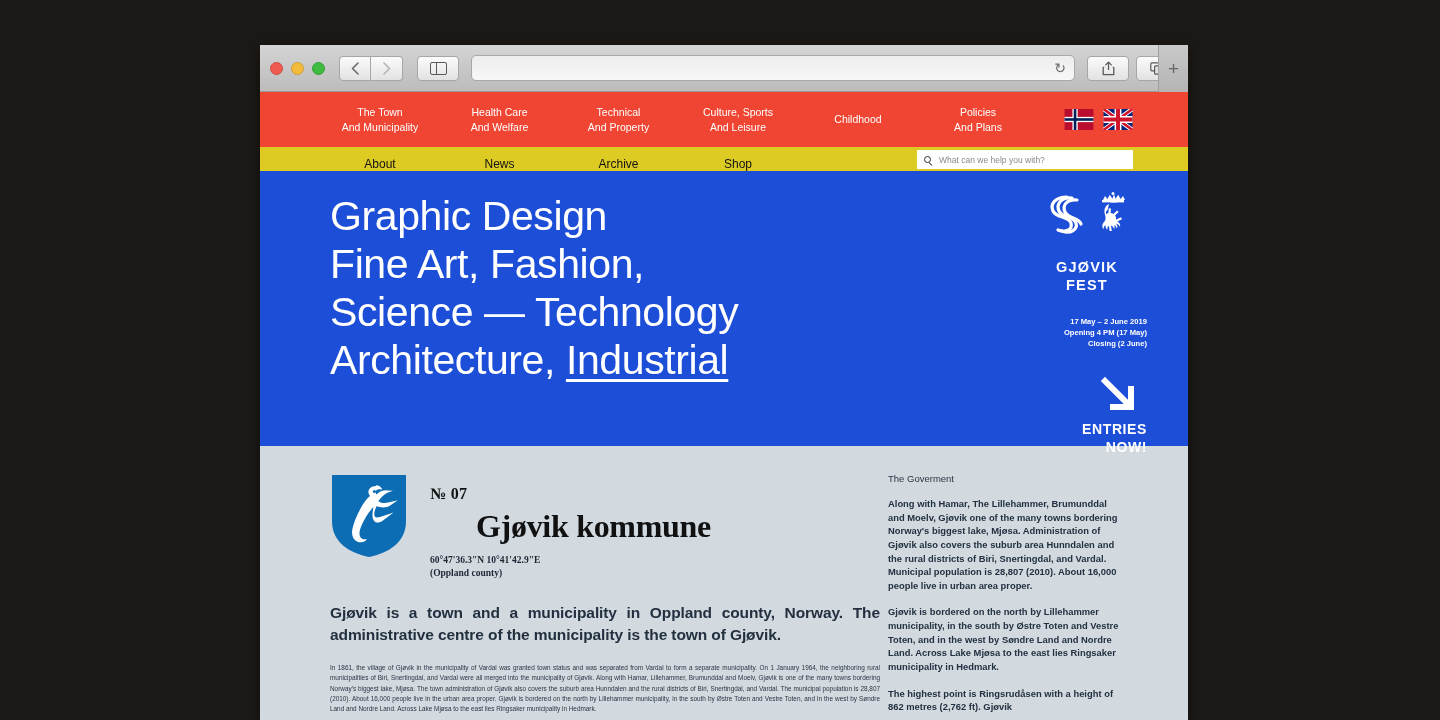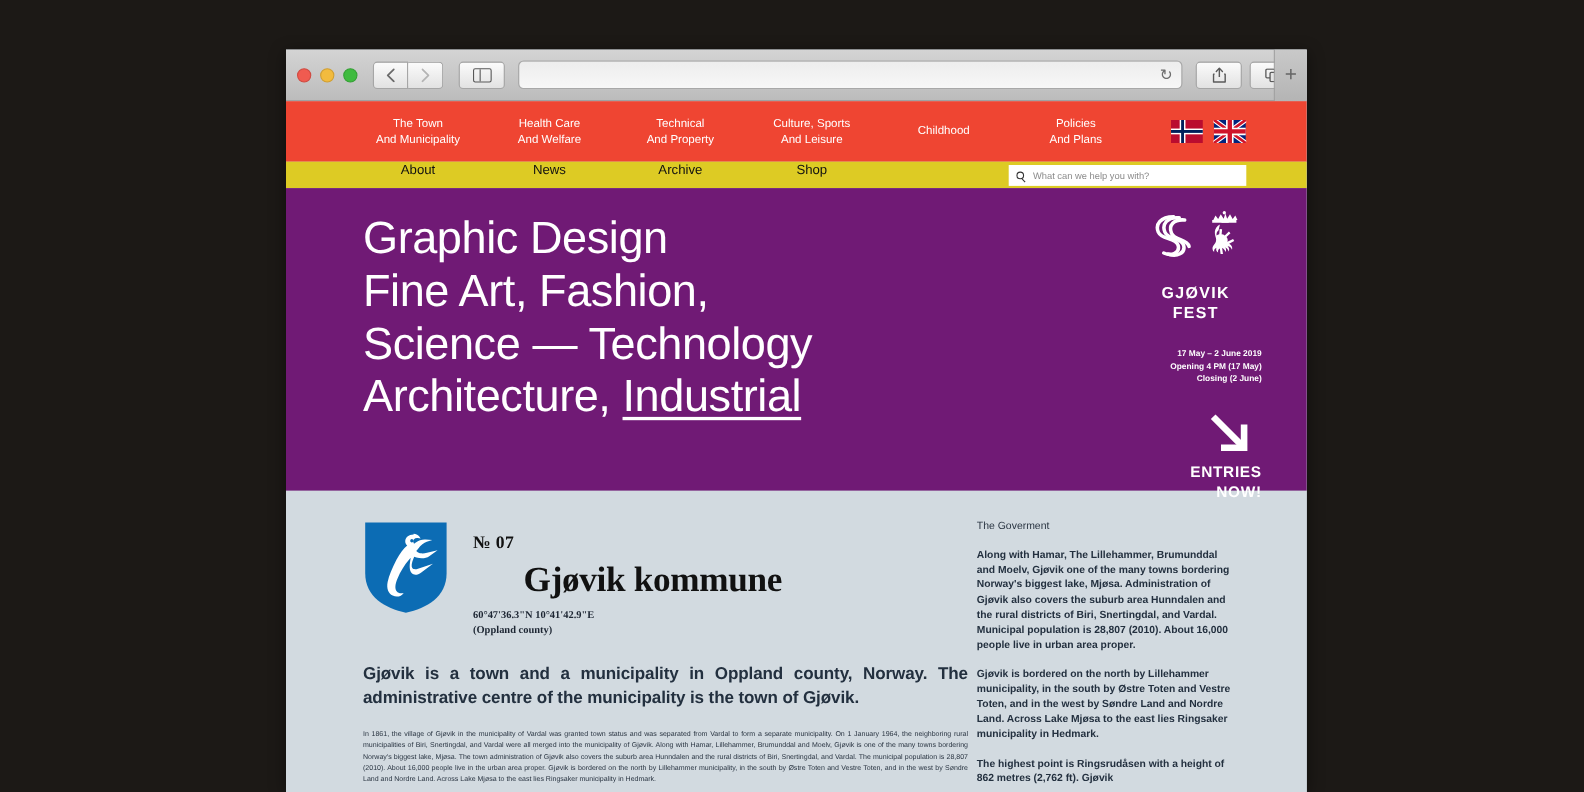--- a/index.html
+++ b/index.html
@@ -94,21 +94,21 @@
   }
   .nav-red-item + .nav-red-item { margin-left: 0; }
   .nav-spacer { flex: 1; }
   .flags { display: flex; gap: 9px; align-items: center; padding-right: 55px; }
   .flag { width: 30px; height: 21px; display: block; }
 
   
   .nav-yellow {
     background: #ddcb24;
     height: 24px;
-    display: flex; align-items: flex-start;
+    display: flex; align-items: flex-end;
     position: relative;
     padding-left: 60px;
   }
   .nav-yellow-item {
     color: #111; font-size: 12px;
     white-space: nowrap;
   }
   .search-box {
     position: absolute; right: 55px; top: 3px;
     width: 216px; height: 19px;
@@ -121,21 +121,21 @@
     width: 7px; height: 7px; border: 1.3px solid #333; border-radius: 50%;
     position: relative; flex: none;
   }
   .mag::after {
     content:""; position:absolute; width:1.3px; height:4px; background:#333;
     right:-1.5px; bottom:-3.5px; transform: rotate(-45deg);
   }
 
   
   .hero {
-    background: #701a75;
+    background: #1d4ed8;
     height: 275px;
     position: relative;
     padding: 22px 0 0 70px;
   }
   .headline {
     color: #fff;
     font-size: 41px;
     line-height: 1.17;
     font-weight: 400;
     letter-spacing: -0.4px;

